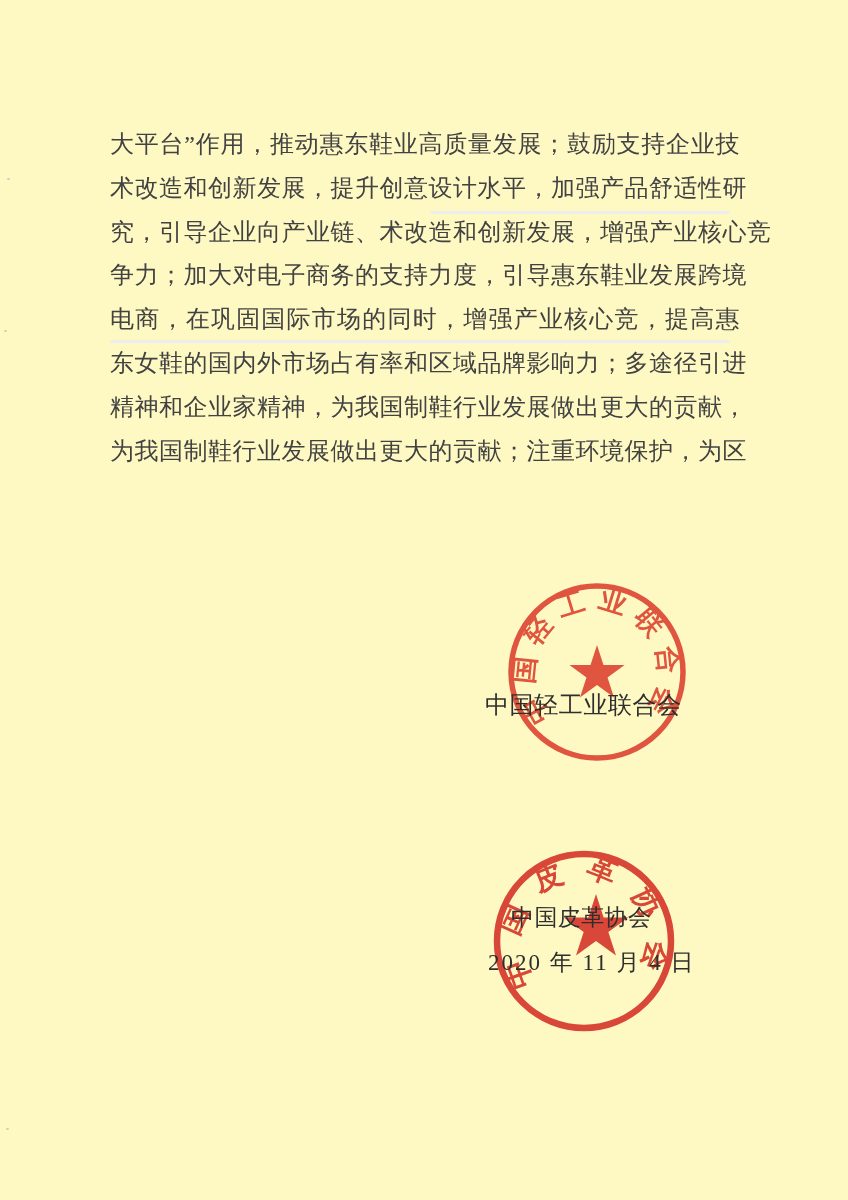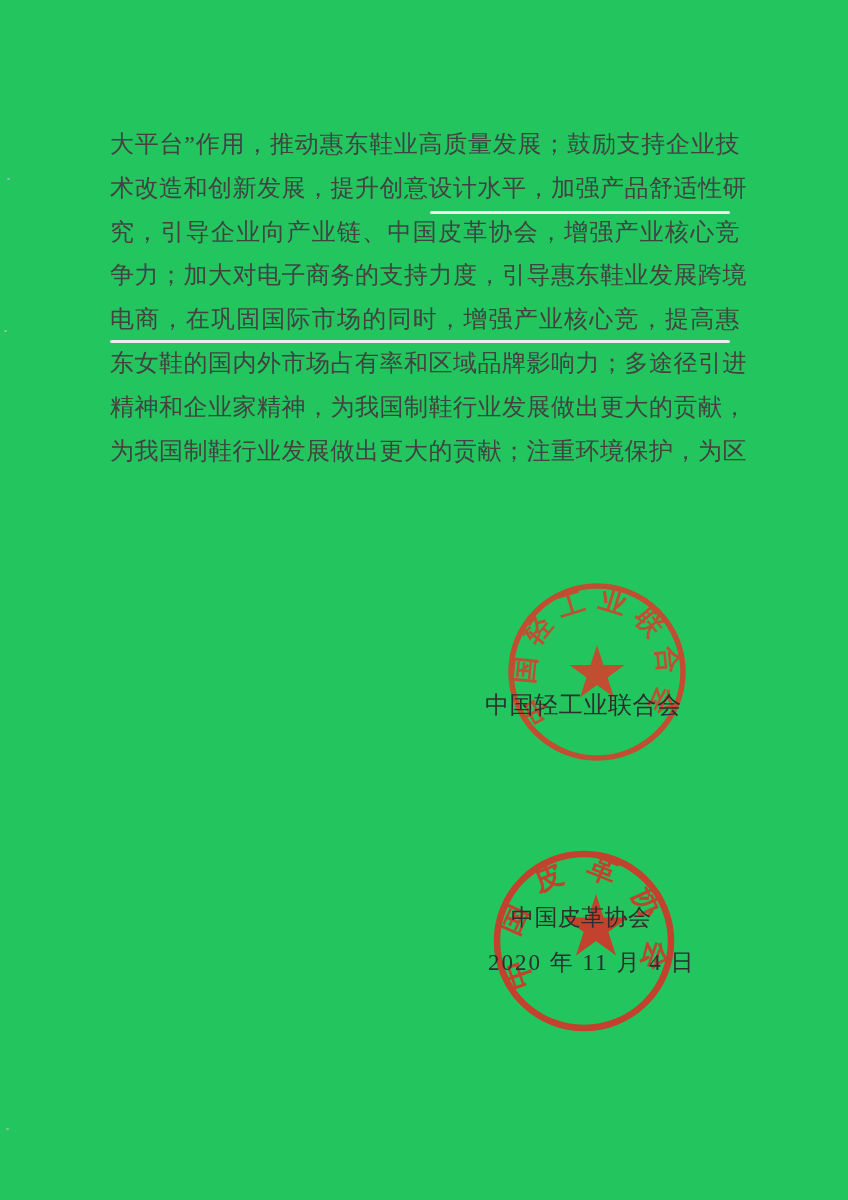--- a/index.html
+++ b/index.html
@@ -6,21 +6,21 @@
     margin: 0;
     padding: 0;
     background: #9e9e9e;
     font-family: "Liberation Serif", serif;
   }
   .page {
     position: relative;
     width: 848px;
     height: 1200px;
     margin: 0 auto;
-    background: #22c55e;
+    background: #fef9c3;
     overflow: hidden;
   }
   
   .text-block {
     position: absolute;
     left: 110px;
     top: 123px;
     width: 630px;
     color: #424242;
     font-size: 24px;
@@ -97,21 +97,21 @@
 
   <div class="scan-smear" style="left:430px; top:211px; width:300px; height:3px;"></div>
   <div class="scan-smear" style="left:110px; top:340px; width:620px; height:3px;"></div>
   <div class="speck" style="left:7px; top:178px;"></div>
   <div class="speck" style="left:4px; top:330px;"></div>
   <div class="speck" style="left:6px; top:1128px;"></div>
 
   <div class="text-block">
     <span class="text-line">大平台”作用，推动惠东鞋业高质量发展；鼓励支持企业技</span>
     <span class="text-line">术改造和创新发展，提升创意设计水平，加强产品舒适性研</span>
-    <span class="text-line">究，引导企业向产业链、中国皮革协会，增强产业核心竞</span>
+    <span class="text-line">究，引导企业向产业链、术改造和创新发展，增强产业核心竞</span>
     <span class="text-line">争力；加大对电子商务的支持力度，引导惠东鞋业发展跨境</span>
     <span class="text-line">电商，在巩固国际市场的同时，增强产业核心竞，提高惠</span>
     <span class="text-line">东女鞋的国内外市场占有率和区域品牌影响力；多途径引进</span>
     <span class="text-line">精神和企业家精神，为我国制鞋行业发展做出更大的贡献，</span>
     <span class="text-line">为我国制鞋行业发展做出更大的贡献；注重环境保护，为区</span>
   </div>
 
   <svg class="seal-svg seal1" viewBox="0 0 210 210">
     <defs>
       <path id="arc1" d="M 56.7 145.5 A 63 63 0 1 1 153.3 145.5" fill="none"></path>

